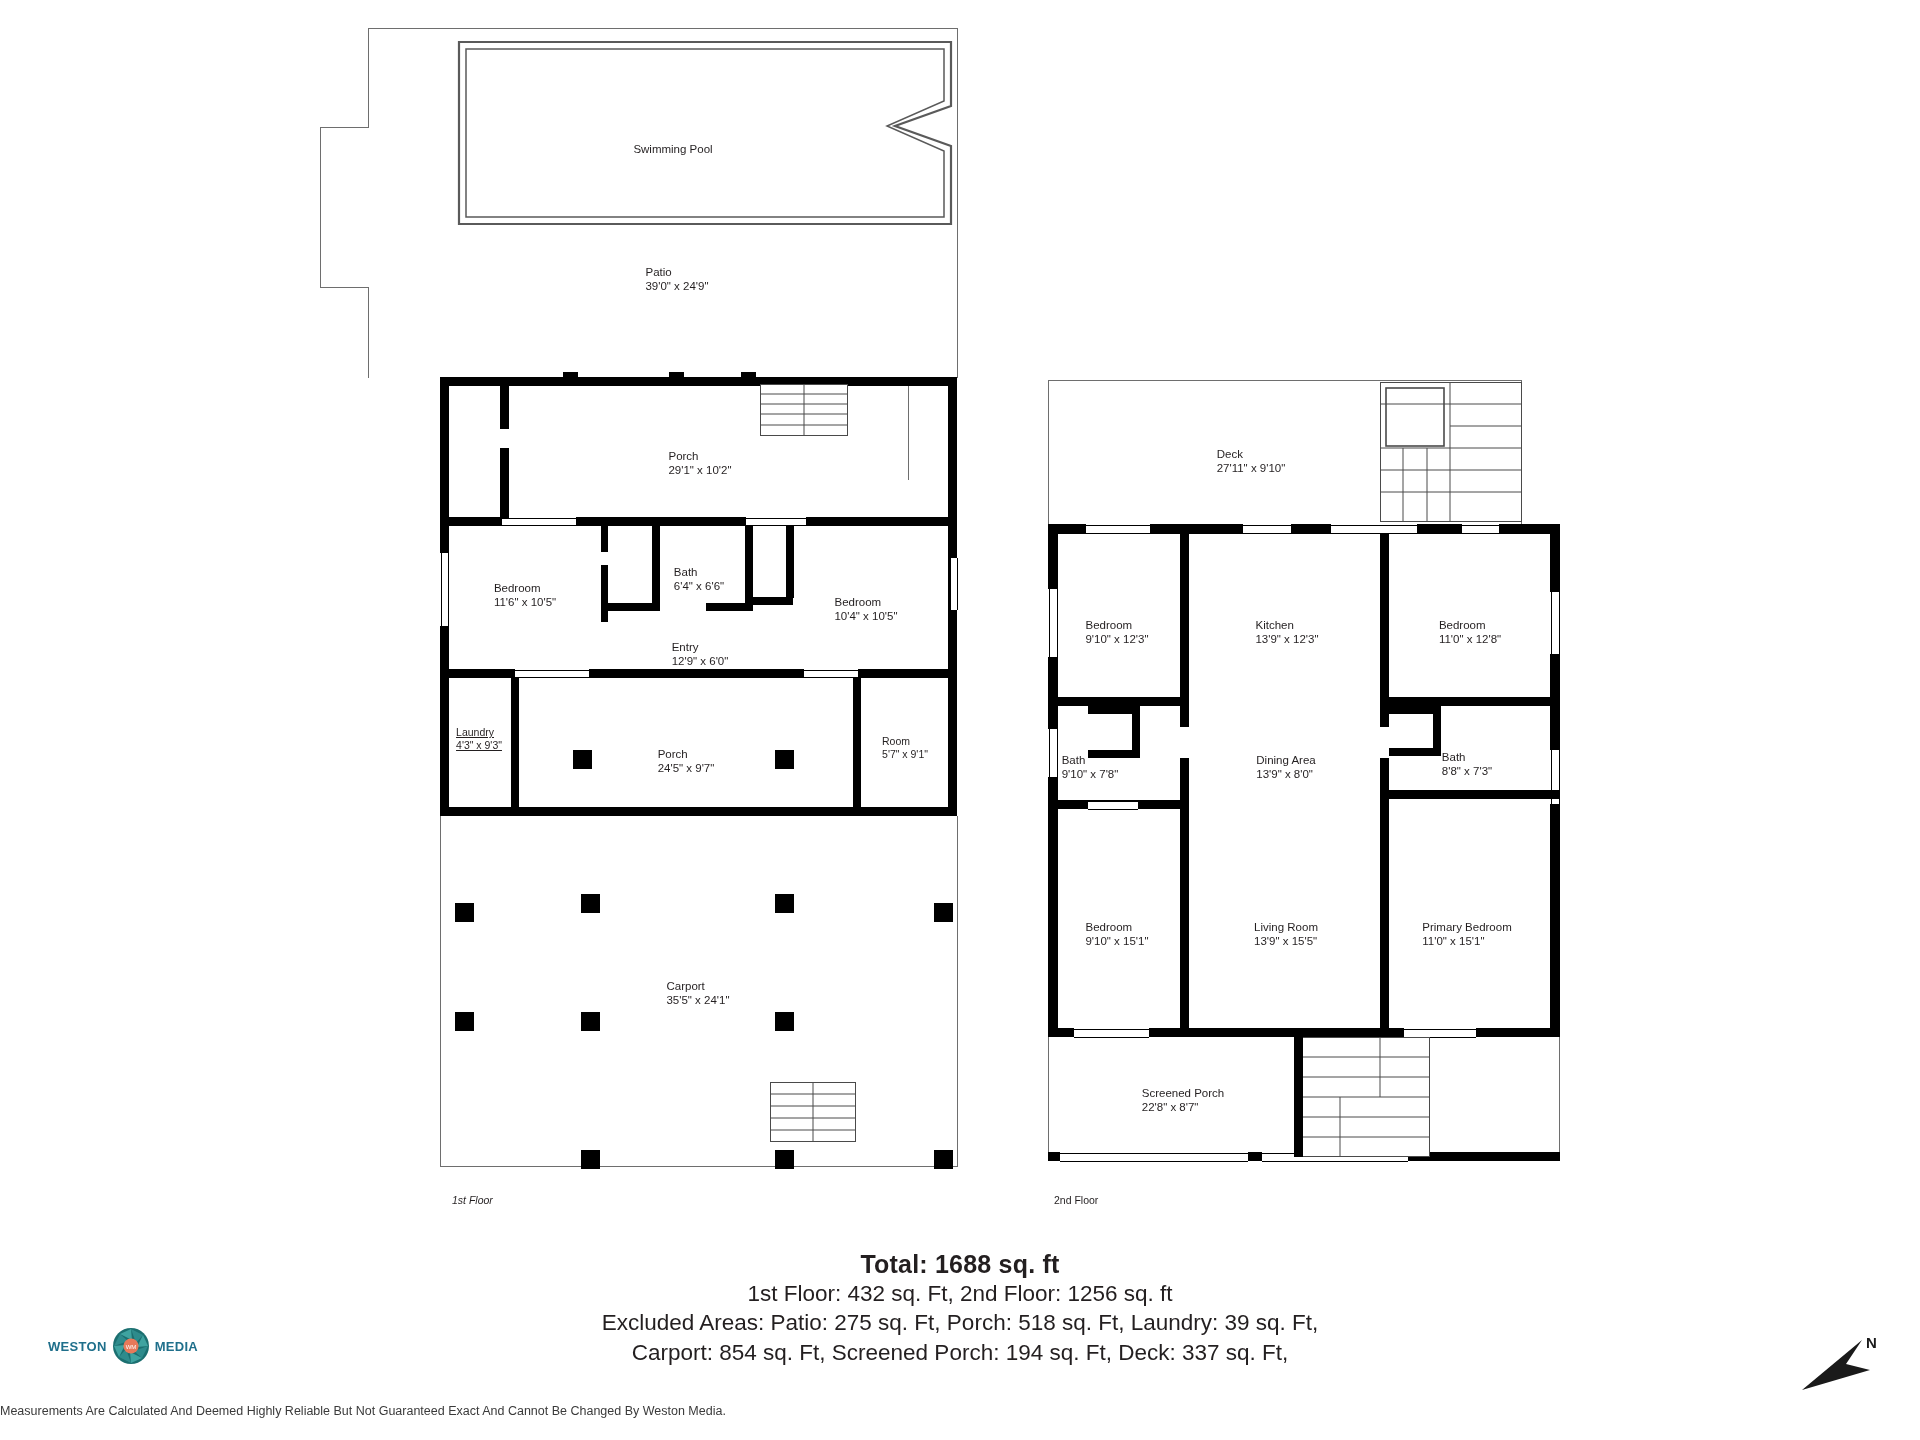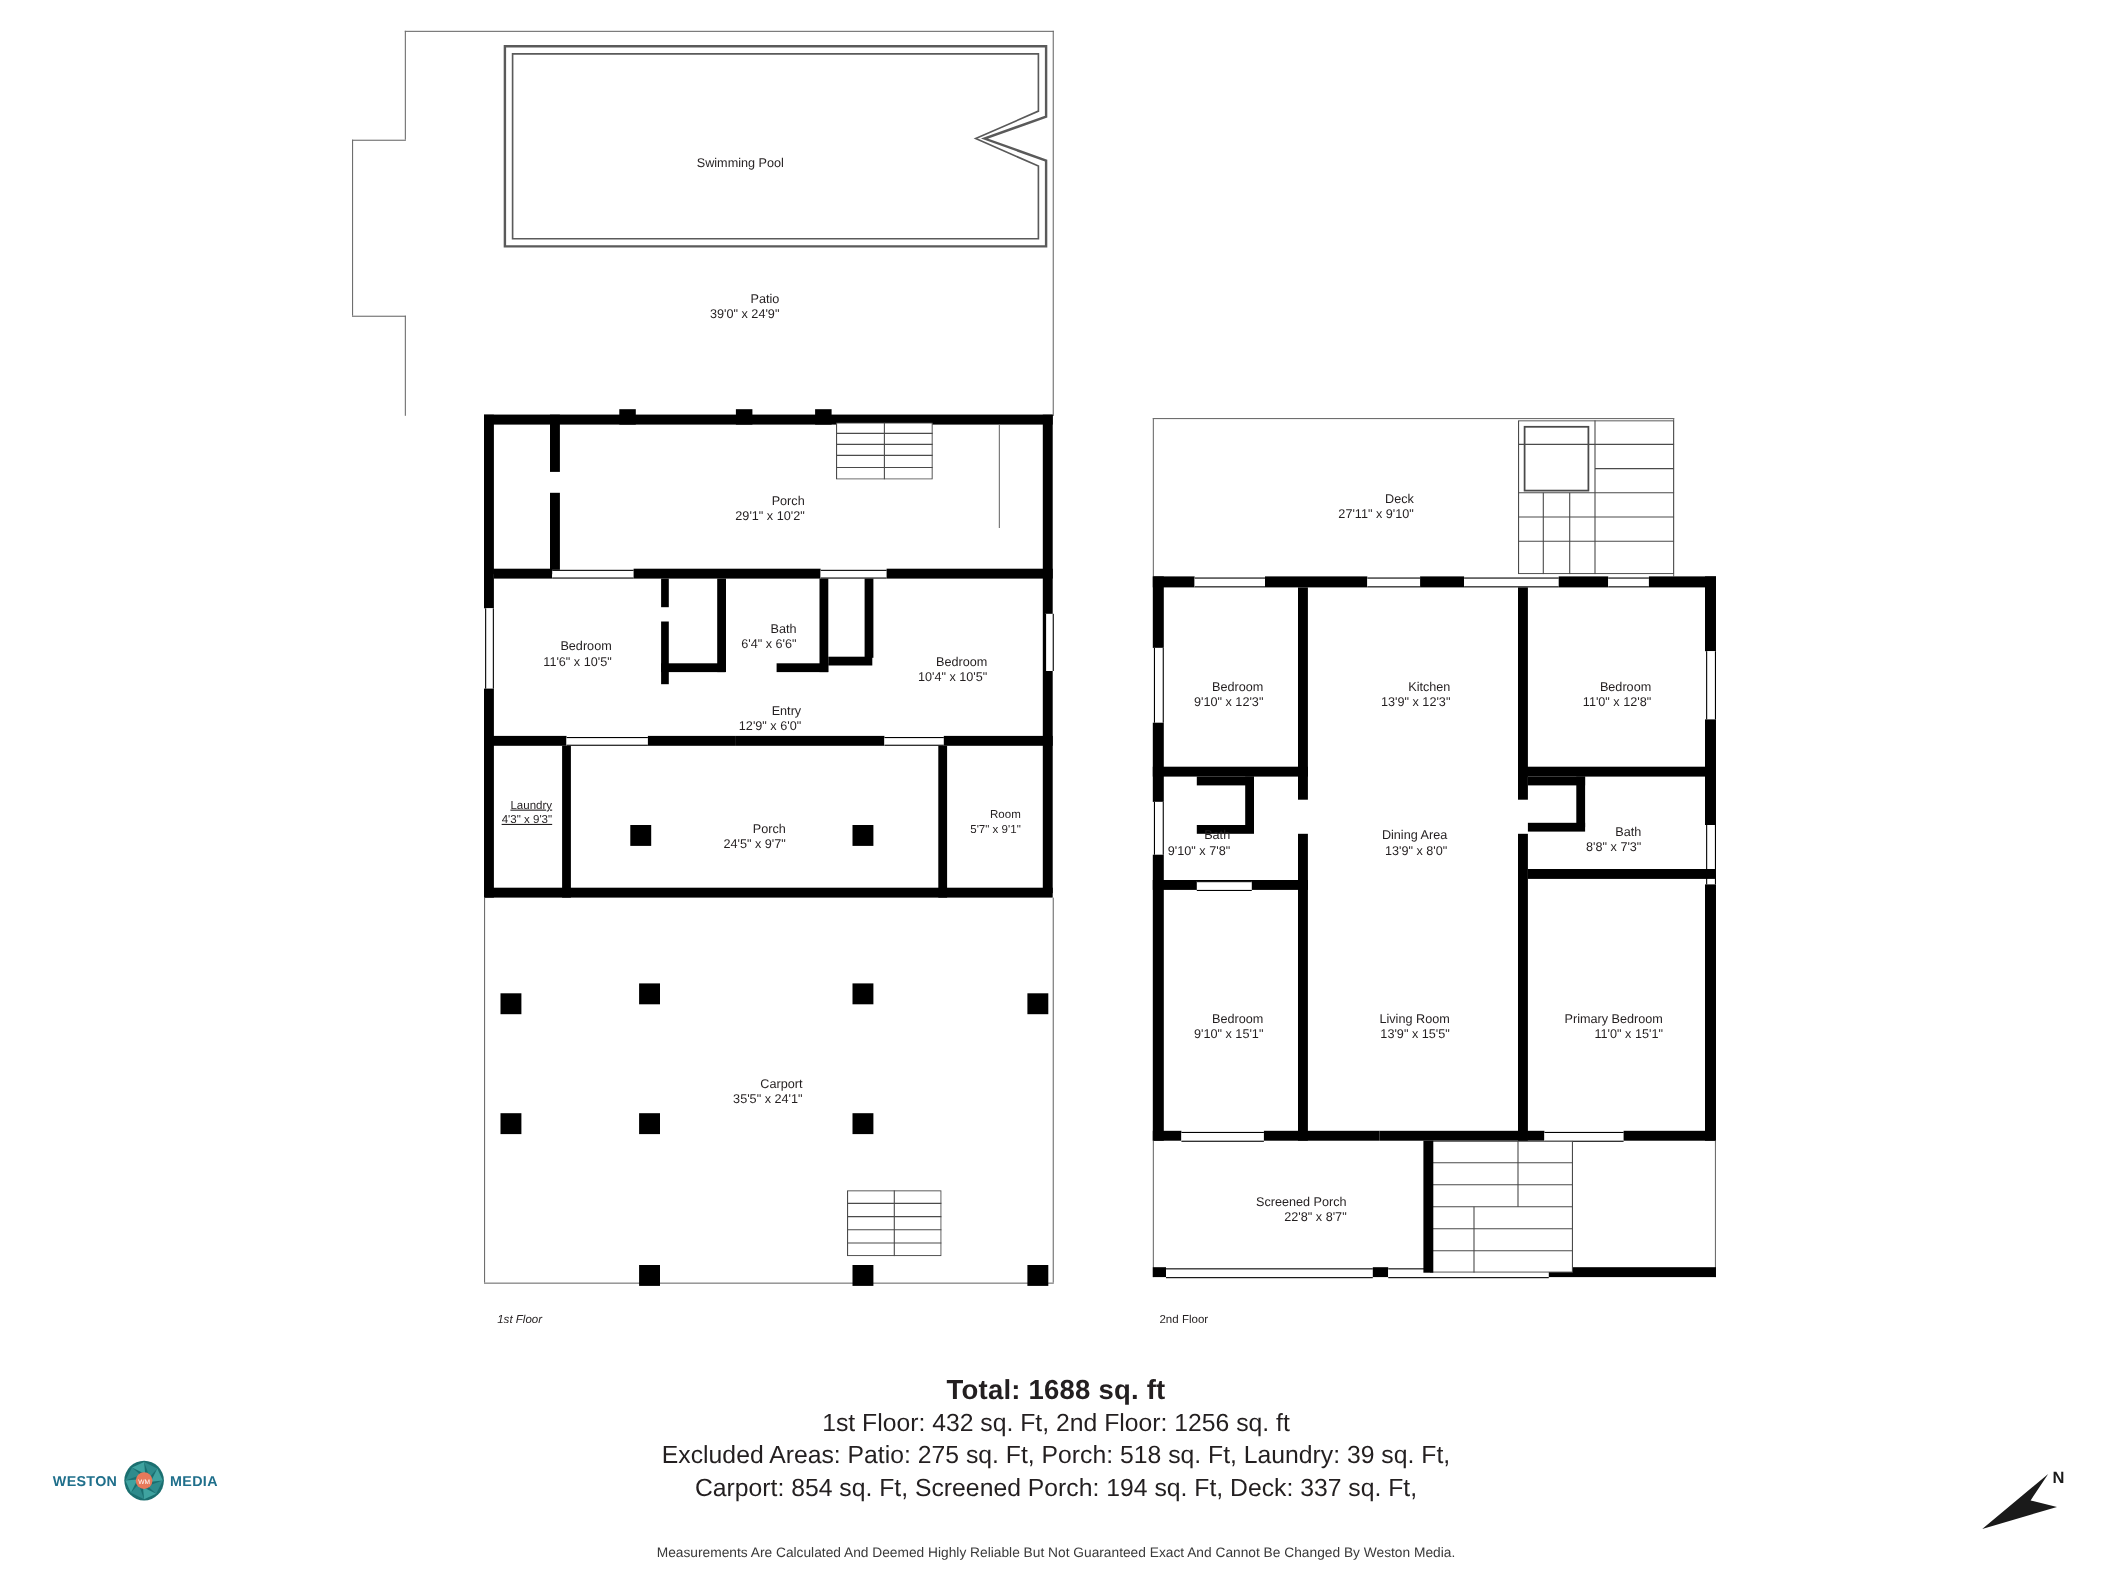--- a/index.html
+++ b/index.html
@@ -1,36 +1,36 @@
 <!DOCTYPE html>
 <html><head>
 <meta charset="utf-8">
 <style>
   html,body{margin:0;padding:0;background:#ffffff;}
   body{width:1920px;height:1440px;position:relative;overflow:hidden;
        font-family:"Liberation Sans","DejaVu Sans",sans-serif;color:#231f20;}
 
   
   .abs{position:absolute;}
-  .lbl{position:absolute;text-align:right;line-height:1.25;white-space:nowrap;
+  .lbl{position:absolute;text-align:left;line-height:1.25;white-space:nowrap;
        transform:translateX(-50%);font-size:11.5px;color:#231f20;}
   .lbl .nm{display:block;}
   .lbl .dm{display:block;}
   .wall{position:absolute;background:#000000;}
   .thin{position:absolute;background:#6e6e6e;}
   .win{position:absolute;background:#ffffff;border-top:1.6px solid #000;border-bottom:1.6px solid #000;}
   .winv{position:absolute;background:#ffffff;border-left:1.6px solid #000;border-right:1.6px solid #000;}
   .pier{position:absolute;background:#000;}
   .floortag{position:absolute;font-size:10.5px;color:#231f20;}
 
   
   #summary{position:absolute;left:0;width:1920px;text-align:center;}
   #summary .total{font-size:25px;font-weight:bold;letter-spacing:.2px;}
   #summary .line{font-size:22.5px;line-height:1.30;}
-  #disclaimer{position:absolute;left:0;width:1920px;text-align:center;
+  #disclaimer{position:absolute;left:0;width:1920px;
               font-size:12.5px;color:#3a3a3a;}
 
   
   #logo{position:absolute;display:flex;align-items:center;gap:5px;}
   #logo .wm{font-size:13px;font-weight:bold;color:#1f6f8b;letter-spacing:.3px;}
   .aperture{width:38px;height:38px;position:relative;}
 
   
   #north{position:absolute;}
 </style>

